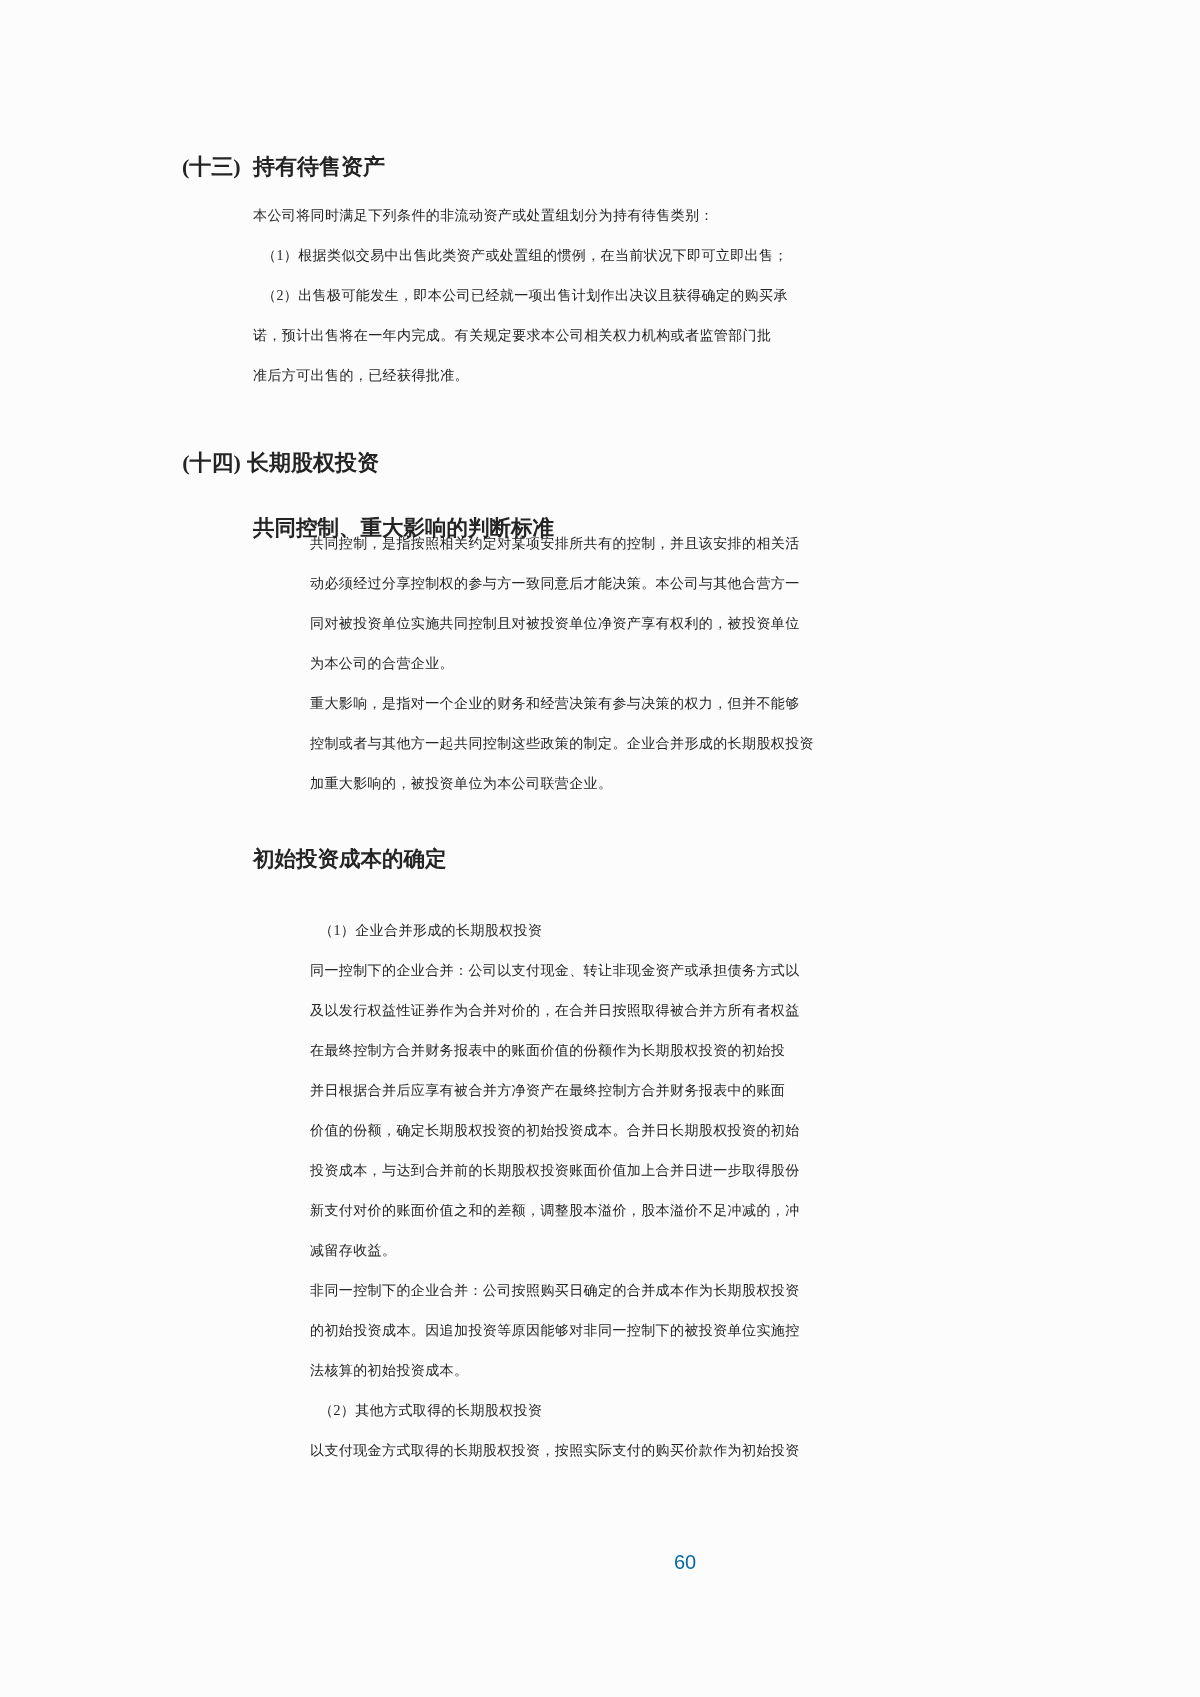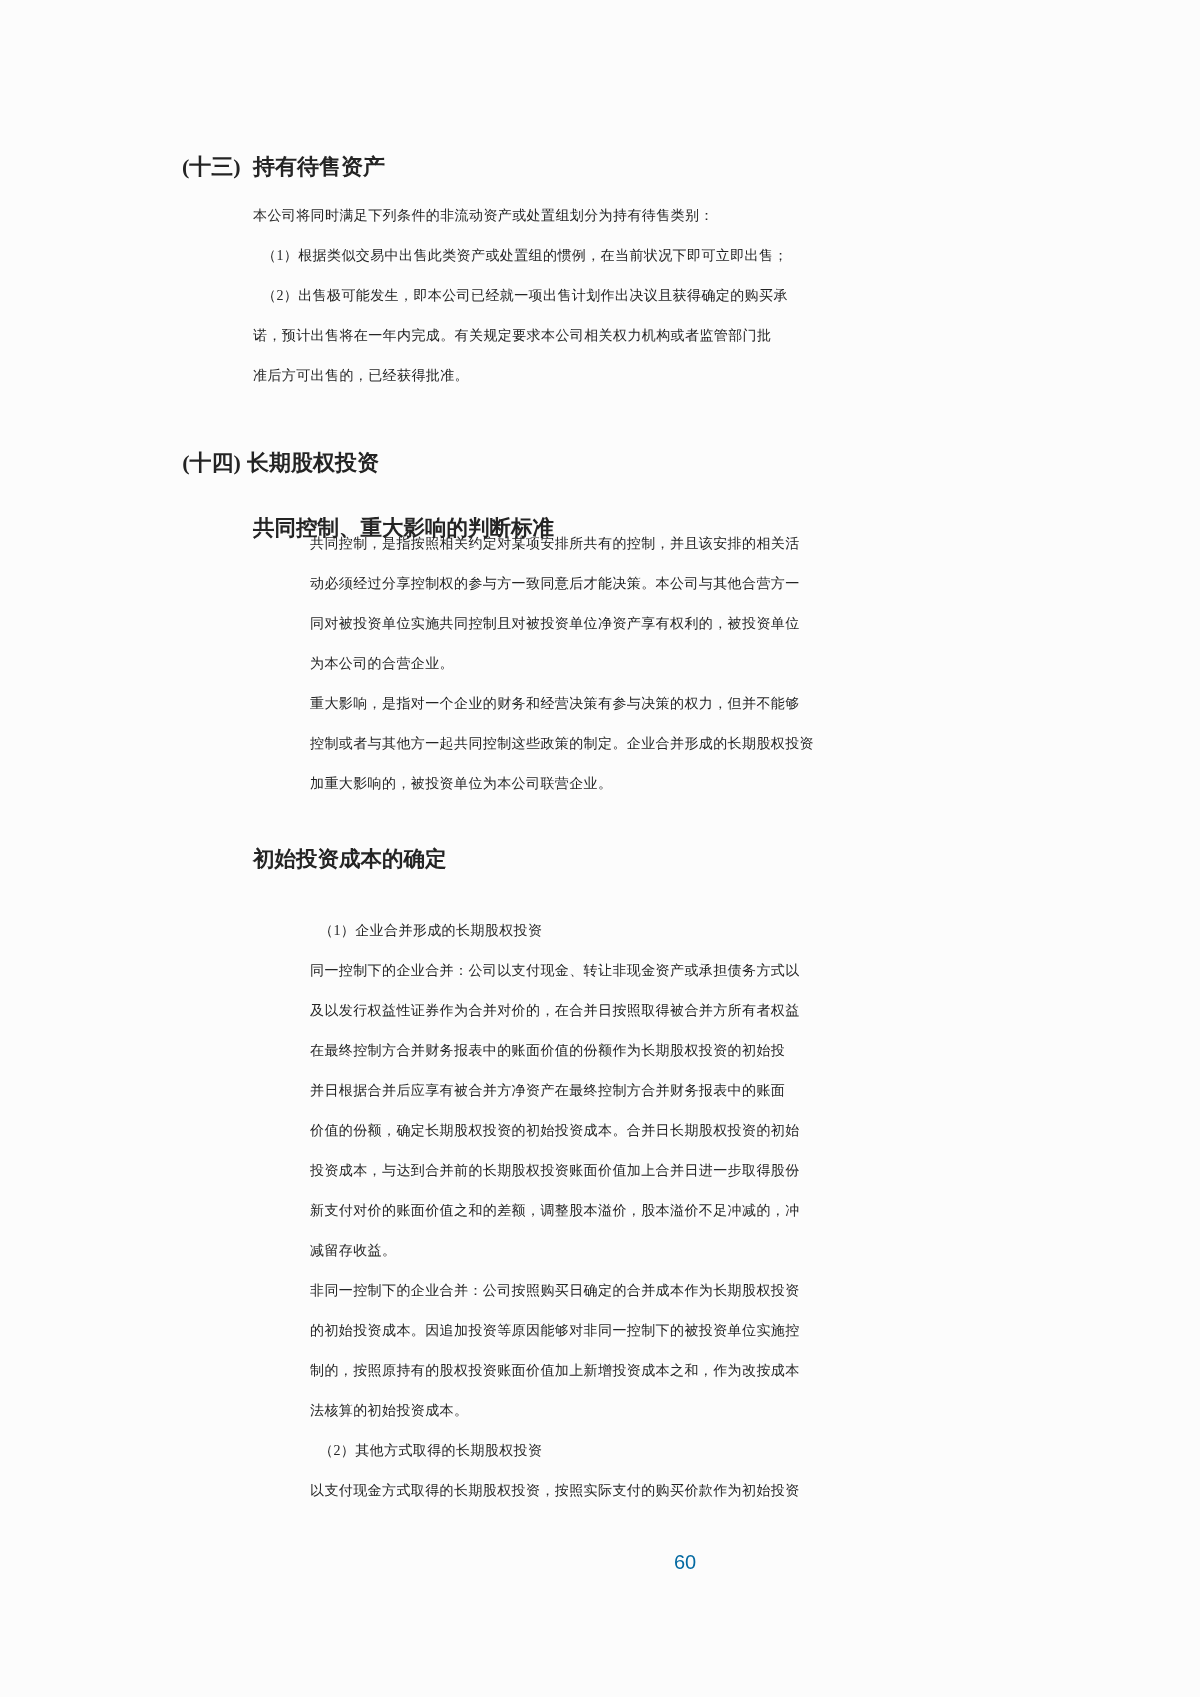--- a/index.html
+++ b/index.html
@@ -101,21 +101,20 @@
     <div>同一控制下的企业合并：公司以支付现金、转让非现金资产或承担债务方式以</div>
     <div>及以发行权益性证券作为合并对价的，在合并日按照取得被合并方所有者权益</div>
     <div>在最终控制方合并财务报表中的账面价值的份额作为长期股权投资的初始投</div>
     <div>并日根据合并后应享有被合并方净资产在最终控制方合并财务报表中的账面</div>
     <div>价值的份额，确定长期股权投资的初始投资成本。合并日长期股权投资的初始</div>
     <div>投资成本，与达到合并前的长期股权投资账面价值加上合并日进一步取得股份</div>
     <div>新支付对价的账面价值之和的差额，调整股本溢价，股本溢价不足冲减的，冲</div>
     <div>减留存收益。</div>
     <div>非同一控制下的企业合并：公司按照购买日确定的合并成本作为长期股权投资</div>
     <div>的初始投资成本。因追加投资等原因能够对非同一控制下的被投资单位实施控</div>
-    <div>制的，按照原持有的股权投资账面价值加上新增投资成本之和，作为改按成本</div>
     <div>法核算的初始投资成本。</div>
     <div class="pnum">（2）其他方式取得的长期股权投资</div>
     <div>以支付现金方式取得的长期股权投资，按照实际支付的购买价款作为初始投资</div>
   </div>
 
   <div class="page-number">60</div>
 
 </div>
 
 </body></html>

